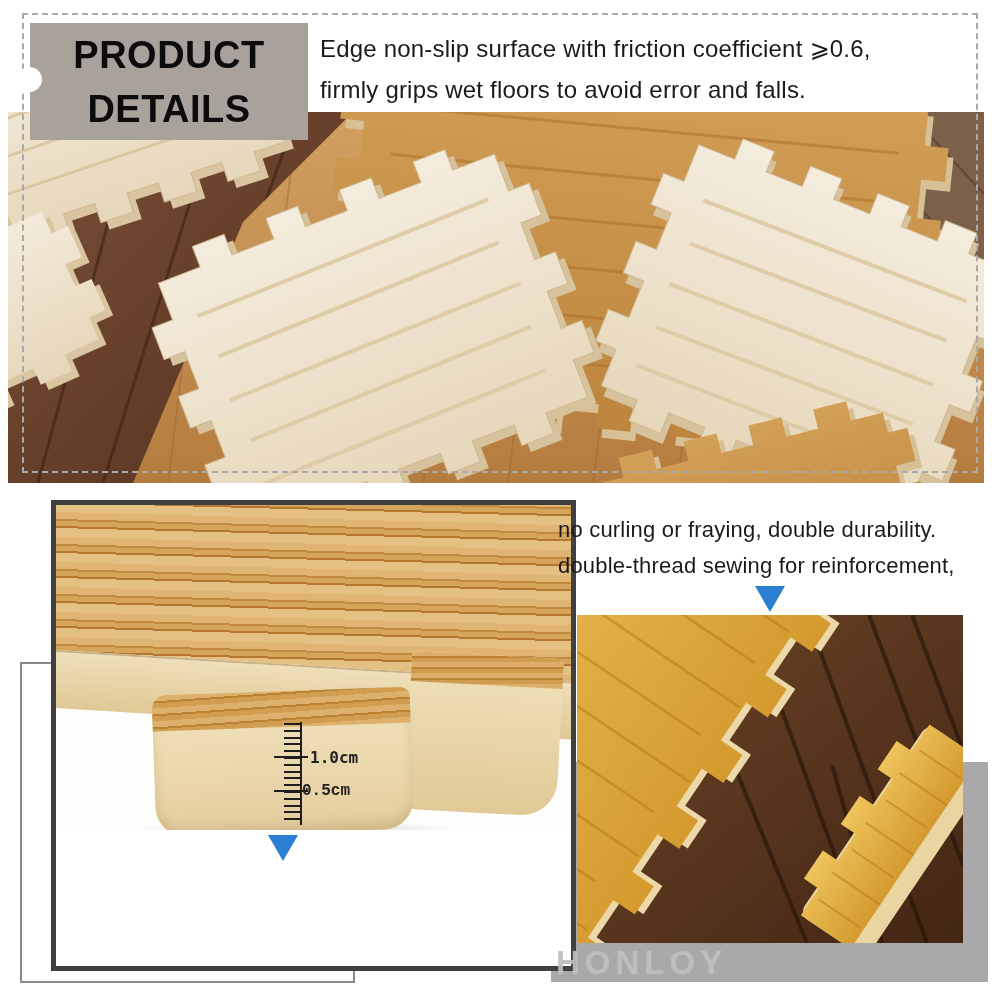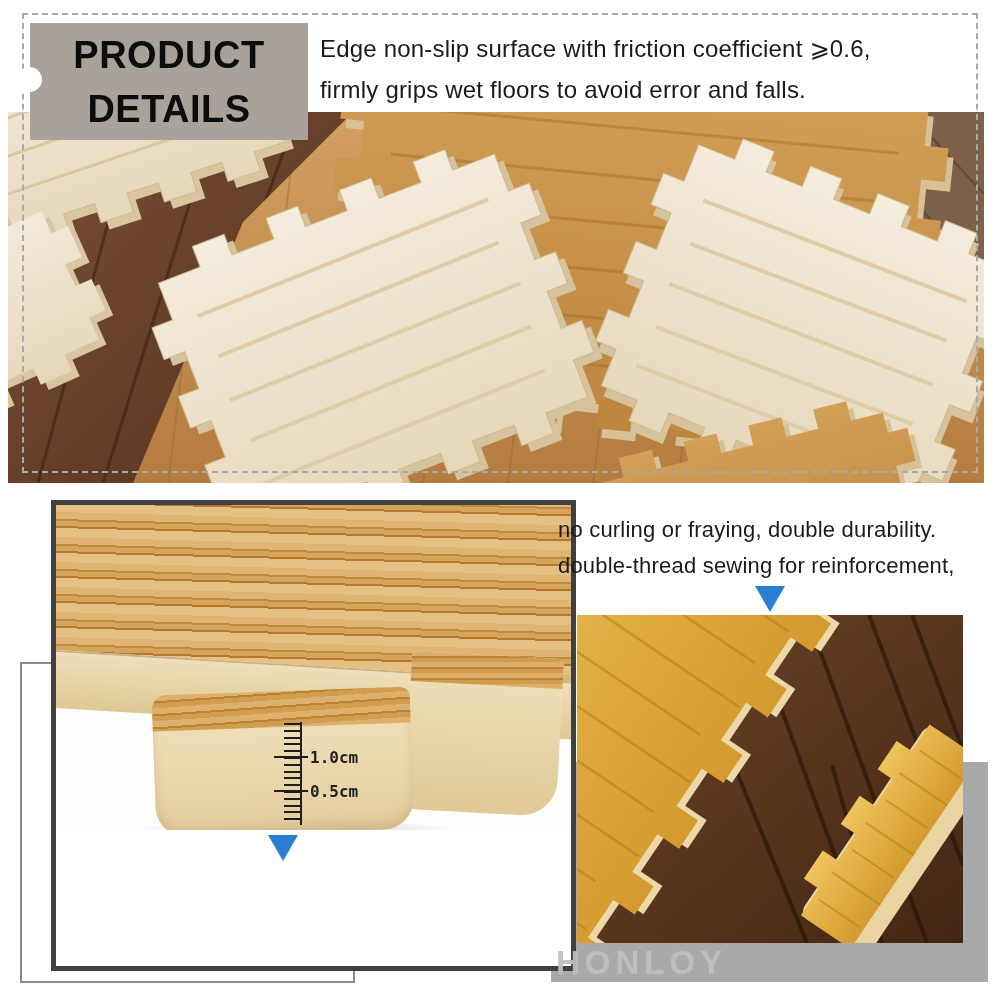--- a/index.html
+++ b/index.html
@@ -53,21 +53,21 @@
   .thk-tongue::before{content:"";position:absolute;left:0;right:0;top:0;height:36px;
     background:repeating-linear-gradient(178deg,#ddb06c 0 6px,#ba8233 6px 8px,#d09d51 8px 13px);
     border-radius:14px 10px 0 0;}
   .ruler-line{position:absolute;left:244px;top:217px;width:2px;height:103px;background:#1e1e1e;}
   .ruler-ticks{position:absolute;left:228px;top:218px;width:16px;height:100px;
     background:repeating-linear-gradient(to bottom,#1e1e1e 0 2px,transparent 2px 6.8px);}
   .ruler-tick-long{position:absolute;width:34px;height:2px;background:#1e1e1e;left:218px;}
   .t1{top:251px;} .t2{top:285px;}
   .ruler-label{position:absolute;font-family:"DejaVu Sans Mono",monospace;font-size:16px;
     font-weight:bold;color:#222;}
-  .l1{left:254px;top:243px;} .l2{left:254px;top:277px;}
+  .l1{left:254px;top:243px;} .l2{left:246px;top:277px;font-family:Liberation Mono, monospace;}
   .arrow-down{width:0;height:0;border-left:15px solid transparent;border-right:15px solid transparent;
     border-top:26px solid var(--accent);}
   .bl-arrow{position:absolute;left:212px;top:330px;}
   .bl-text{position:absolute;left:16px;top:366px;width:484px;font-size:20px;line-height:34px;}
   
   .panel-gray{position:absolute;left:551px;top:762px;width:437px;height:220px;background:var(--panel);z-index:0;}
   .callout-br{left:558px;top:512px;width:434px;font-size:22px;line-height:36px;z-index:3;}
   .br-arrow{position:absolute;left:755px;top:586px;z-index:3;}
   .lock-photo{position:absolute;left:577px;top:615px;width:386px;height:328px;z-index:1;}
   .watermark{position:absolute;left:556px;top:944px;z-index:2;font-size:33px;font-weight:700;

